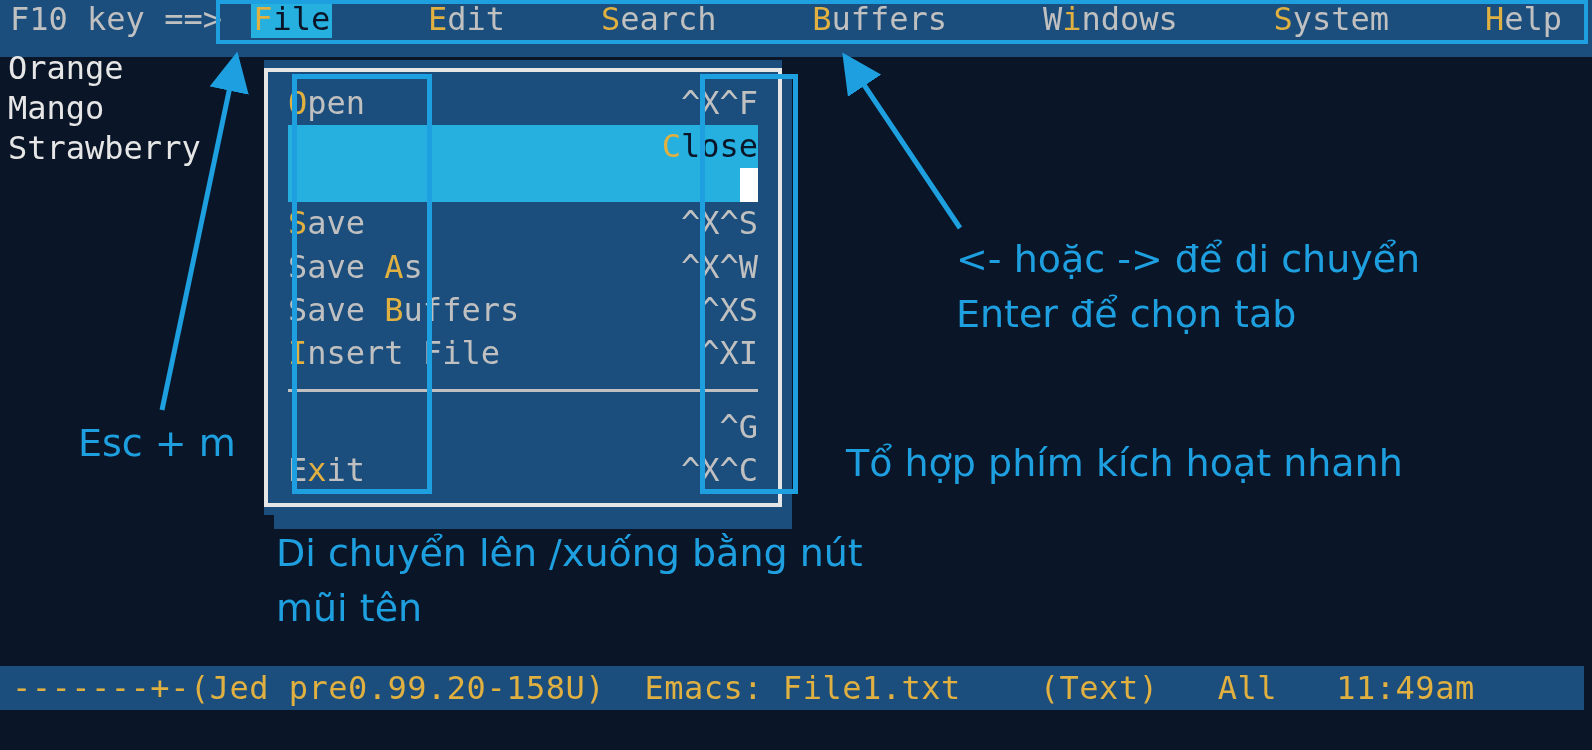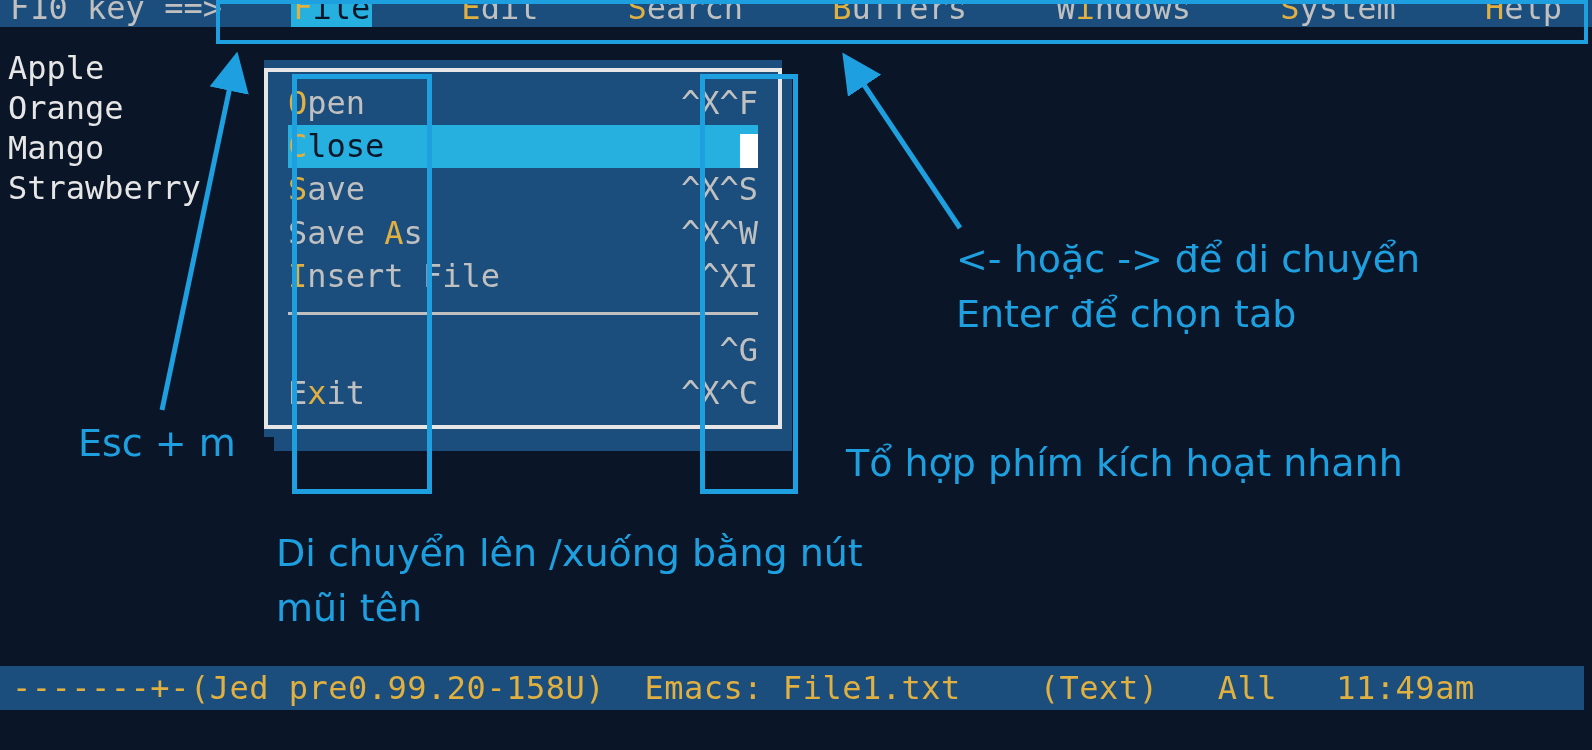--- a/index.html
+++ b/index.html
@@ -11,27 +11,26 @@
     font-size: 32px;
     position: relative;
     overflow: hidden;
     color: #c0c0c0;
   }
 
   
   .menubar {
     position: absolute;
     top: 0; left: 0; right: 0;
-    height: 27px;
+    height: 57px;
     background: #1b4e7d;
     display: flex;
-    align-items: flex-end;
+    align-items: flex-start;
     padding-left: 10px;
     white-space: pre;
-    gap: 40px;
   }
   .menubar .prompt { color: #c0c0c0; }
   .menu-items {
     display: flex;
     flex: 1;
     justify-content: space-between;
     padding-left: 10px;
     padding-right: 30px;
   }
   .menu-item { color: #c0c0c0; position: relative; }
@@ -73,21 +72,21 @@
     display: flex;
     align-items: flex-end;
     line-height: 1.35;
     white-space: pre;
     min-width: 470px;
   }
   .dd-label { color: #c0c0c0; flex: 0 0 auto; }
   .dd-label .hk { color: #e0b040; }
   .dd-spacer { flex: 1; }
   .dd-short { color: #c0c0c0; padding-left: 30px; }
-  .dd-item.selected { background: #26b0e0; }
+  .dd-item.selected { background: #26b0e0; flex-direction: column; }
   .dd-item.selected .dd-label,
   .dd-item.selected .dd-short { color: #0a1628; }
   .dd-item.selected .dd-label .hk { color: #e0b040; }
   .dd-item.selected .cursor {
     display: inline-block; width: 18px; height: 34px;
     background: #fff; vertical-align: middle; margin-left: 2px;
   }
   .dd-sep {
     border-top: 3px solid #c0c0c0;
     margin: 14px 0;
@@ -133,32 +132,32 @@
 </head>
 <body>
 
 <div class="menubar">
   <span class="prompt">F10 key ==&gt; </span>
   <div class="menu-items" id="menu-items"><span class="menu-item selected"><span class="hk">F</span>ile</span><span class="menu-item"><span class="hk">E</span>dit</span><span class="menu-item"><span class="hk">S</span>earch</span><span class="menu-item"><span class="hk">B</span>uffers</span><span class="menu-item">W<span class="hk">i</span>ndows</span><span class="menu-item"><span class="hk">S</span>ystem</span><span class="menu-item"><span class="hk">H</span>elp</span></div>
 </div>
 <div class="menubar-outline"></div>
 
 <div class="buffer" id="buffer-lines">
-    <div>Apple</div>
     <div>Orange</div>
     <div>Mango</div>
     <div>Strawberry</div>
   </div>
 
 <div class="dropdown">
   <div class="dropdown-inner" id="dropdown-inner">
       <div class="dd-item"><span class="dd-label"><span class="hk">O</span>pen</span><span class="dd-spacer"></span><span class="dd-short">^X^F</span></div>
       <div class="dd-item selected"><span class="dd-label"><span class="hk">C</span>lose</span><span class="dd-spacer"></span><span class="dd-short"></span><span class="cursor"></span></div>
       <div class="dd-item"><span class="dd-label"><span class="hk">S</span>ave</span><span class="dd-spacer"></span><span class="dd-short">^X^S</span></div>
       <div class="dd-item"><span class="dd-label">Save <span class="hk">A</span>s</span><span class="dd-spacer"></span><span class="dd-short">^X^W</span></div>
+      <div class="dd-item"><span class="dd-label">Save <span class="hk">B</span>uffers</span><span class="dd-spacer"></span><span class="dd-short">^XS</span></div>
       <div class="dd-item"><span class="dd-label"><span class="hk">I</span>nsert File</span><span class="dd-spacer"></span><span class="dd-short">^XI</span></div>
       <div class="dd-sep"></div>
       <div class="dd-item"><span class="dd-spacer"></span><span class="dd-short">^G</span></div>
       <div class="dd-item"><span class="dd-label">E<span class="hk">x</span>it</span><span class="dd-spacer"></span><span class="dd-short">^X^C</span></div>
     </div>
 </div>
 
 <div class="annot-box" style="top:74px; left:292px; width:140px; height:420px;"></div>
 <div class="annot-box" style="top:74px; left:700px; width:98px; height:420px;"></div>
 

